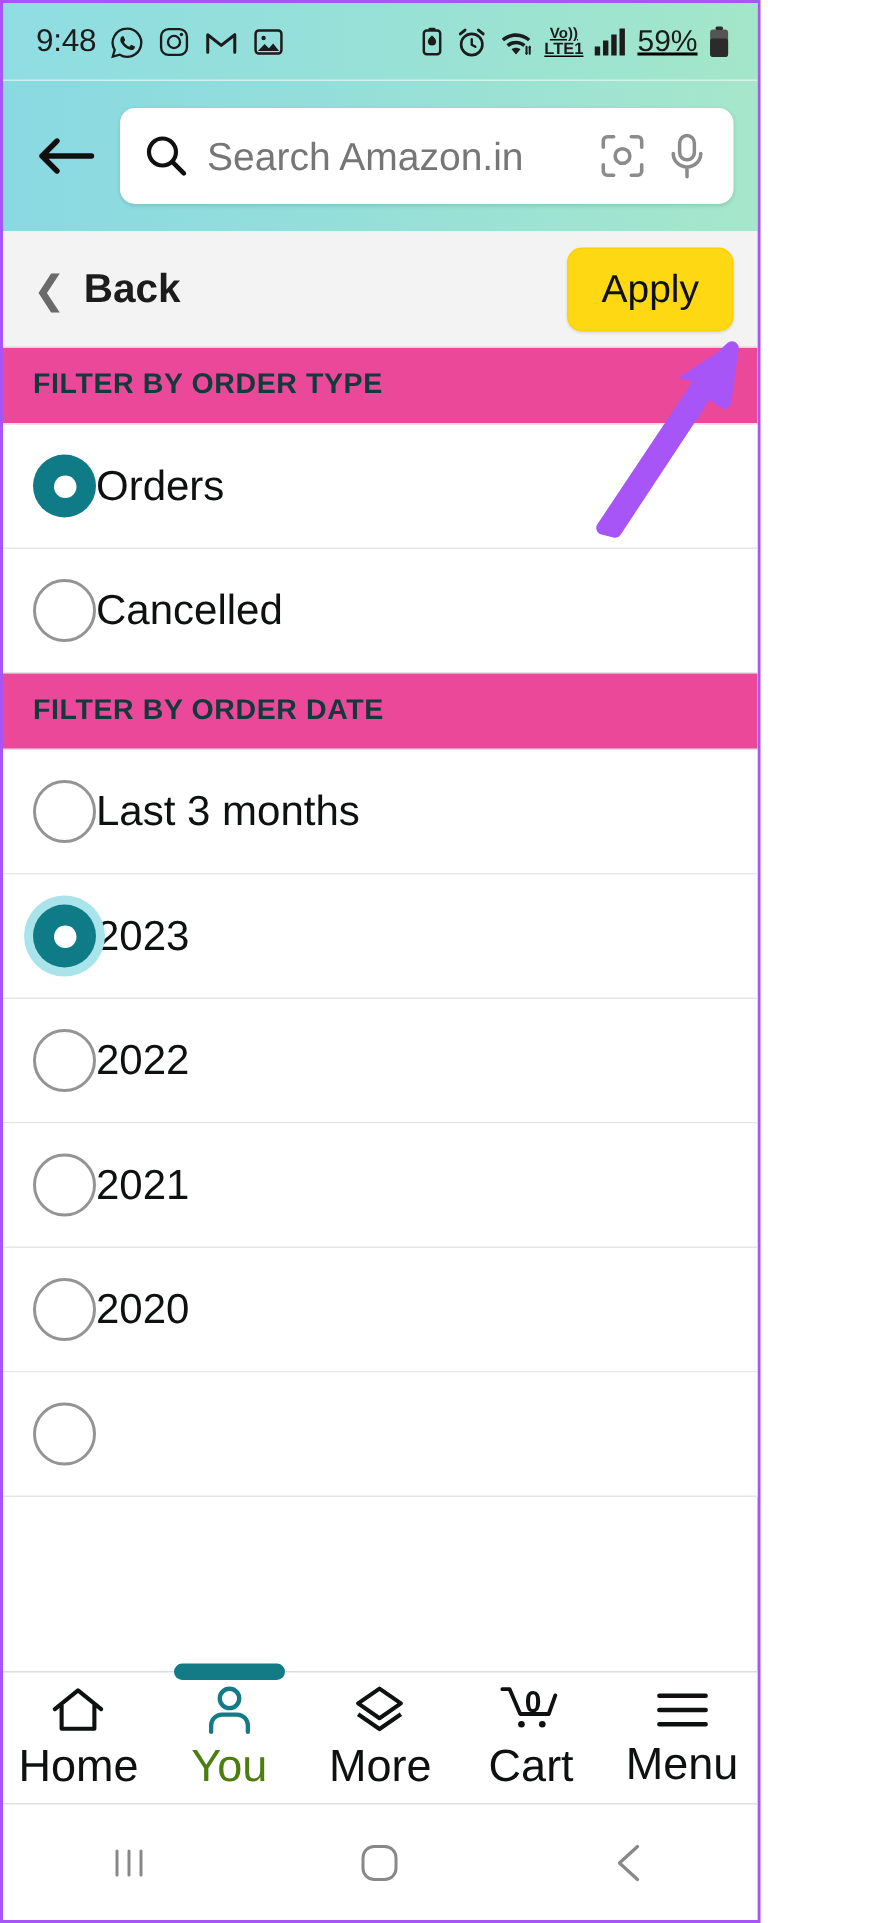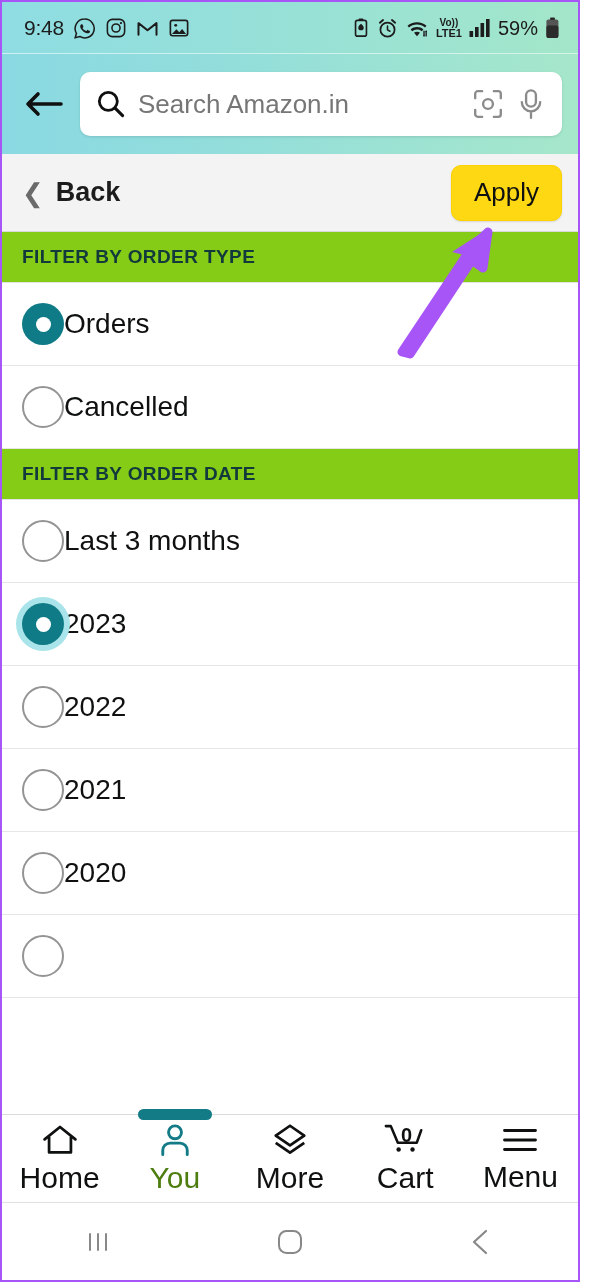--- a/index.html
+++ b/index.html
@@ -4,37 +4,37 @@
 <style>
   * { margin:0; padding:0; box-sizing:border-box; }
   html, body { width:593px; height:1282px; }
   body {
     font-family: "Liberation Sans", sans-serif;
     background:#ffffff;
     overflow:hidden;
   }
   #frame {
     position:relative;
-    width:580px; height:1282px;
+    width:507px; height:1282px;
     border:2px solid #a855f7;
     background:#ffffff;
     overflow:hidden;
   }
 
   
   .statusbar {
     height:52px;
     background:linear-gradient(90deg,#8fdde3 0%, #96e0d8 45%, #a3e6c9 100%);
     display:flex; align-items:center;
     padding:0 18px 0 22px;
     position:relative;
   }
   .sb-left { display:flex; align-items:center; gap:9px; }
   .sb-time { font-size:21px; color:#1c1c1c; letter-spacing:-0.2px; font-family:"Liberation Sans",sans-serif; }
-  .sb-right { margin-left:auto; display:flex; align-items:center; gap:7px; }
+  .sb-right { margin-left:auto; display:flex; align-items:center; gap:7px;text-decoration:underline; }
   .sb-batt-pct { font-size:20px; color:#1c1c1c; }
   .statusbar::after {
     content:""; position:absolute; left:0; right:0; bottom:0; height:1px;
     background:rgba(255,255,255,0.55);
   }
   .ic { display:inline-flex; align-items:center; justify-content:center; }
 
   
   .searchheader {
     height:100px;
@@ -71,21 +71,21 @@
     padding:0 22px; height:56px; min-width:110px;
     display:flex; align-items:center; justify-content:center;
     font-size:26px; font-family:Liberation Sans, sans-serif;
     box-shadow:0 1px 2px rgba(0,0,0,0.12);
     cursor:pointer;
   }
 
   
   .list { background:#ffffff; }
   .section-head {
-    background:#84cc16;
+    background:#ec4899;
     padding:14px 8px 14px 20px;
     font-size:19px; font-weight:bold; letter-spacing:0.4px;
     color:#12393c;
     border-bottom:1px solid #e3e3e3;
   }
   .row {
     height:83px; display:flex; align-items:center;
     padding-left:20px; 
     border-bottom:1px solid #e6e6e6;
     background:#fff;

